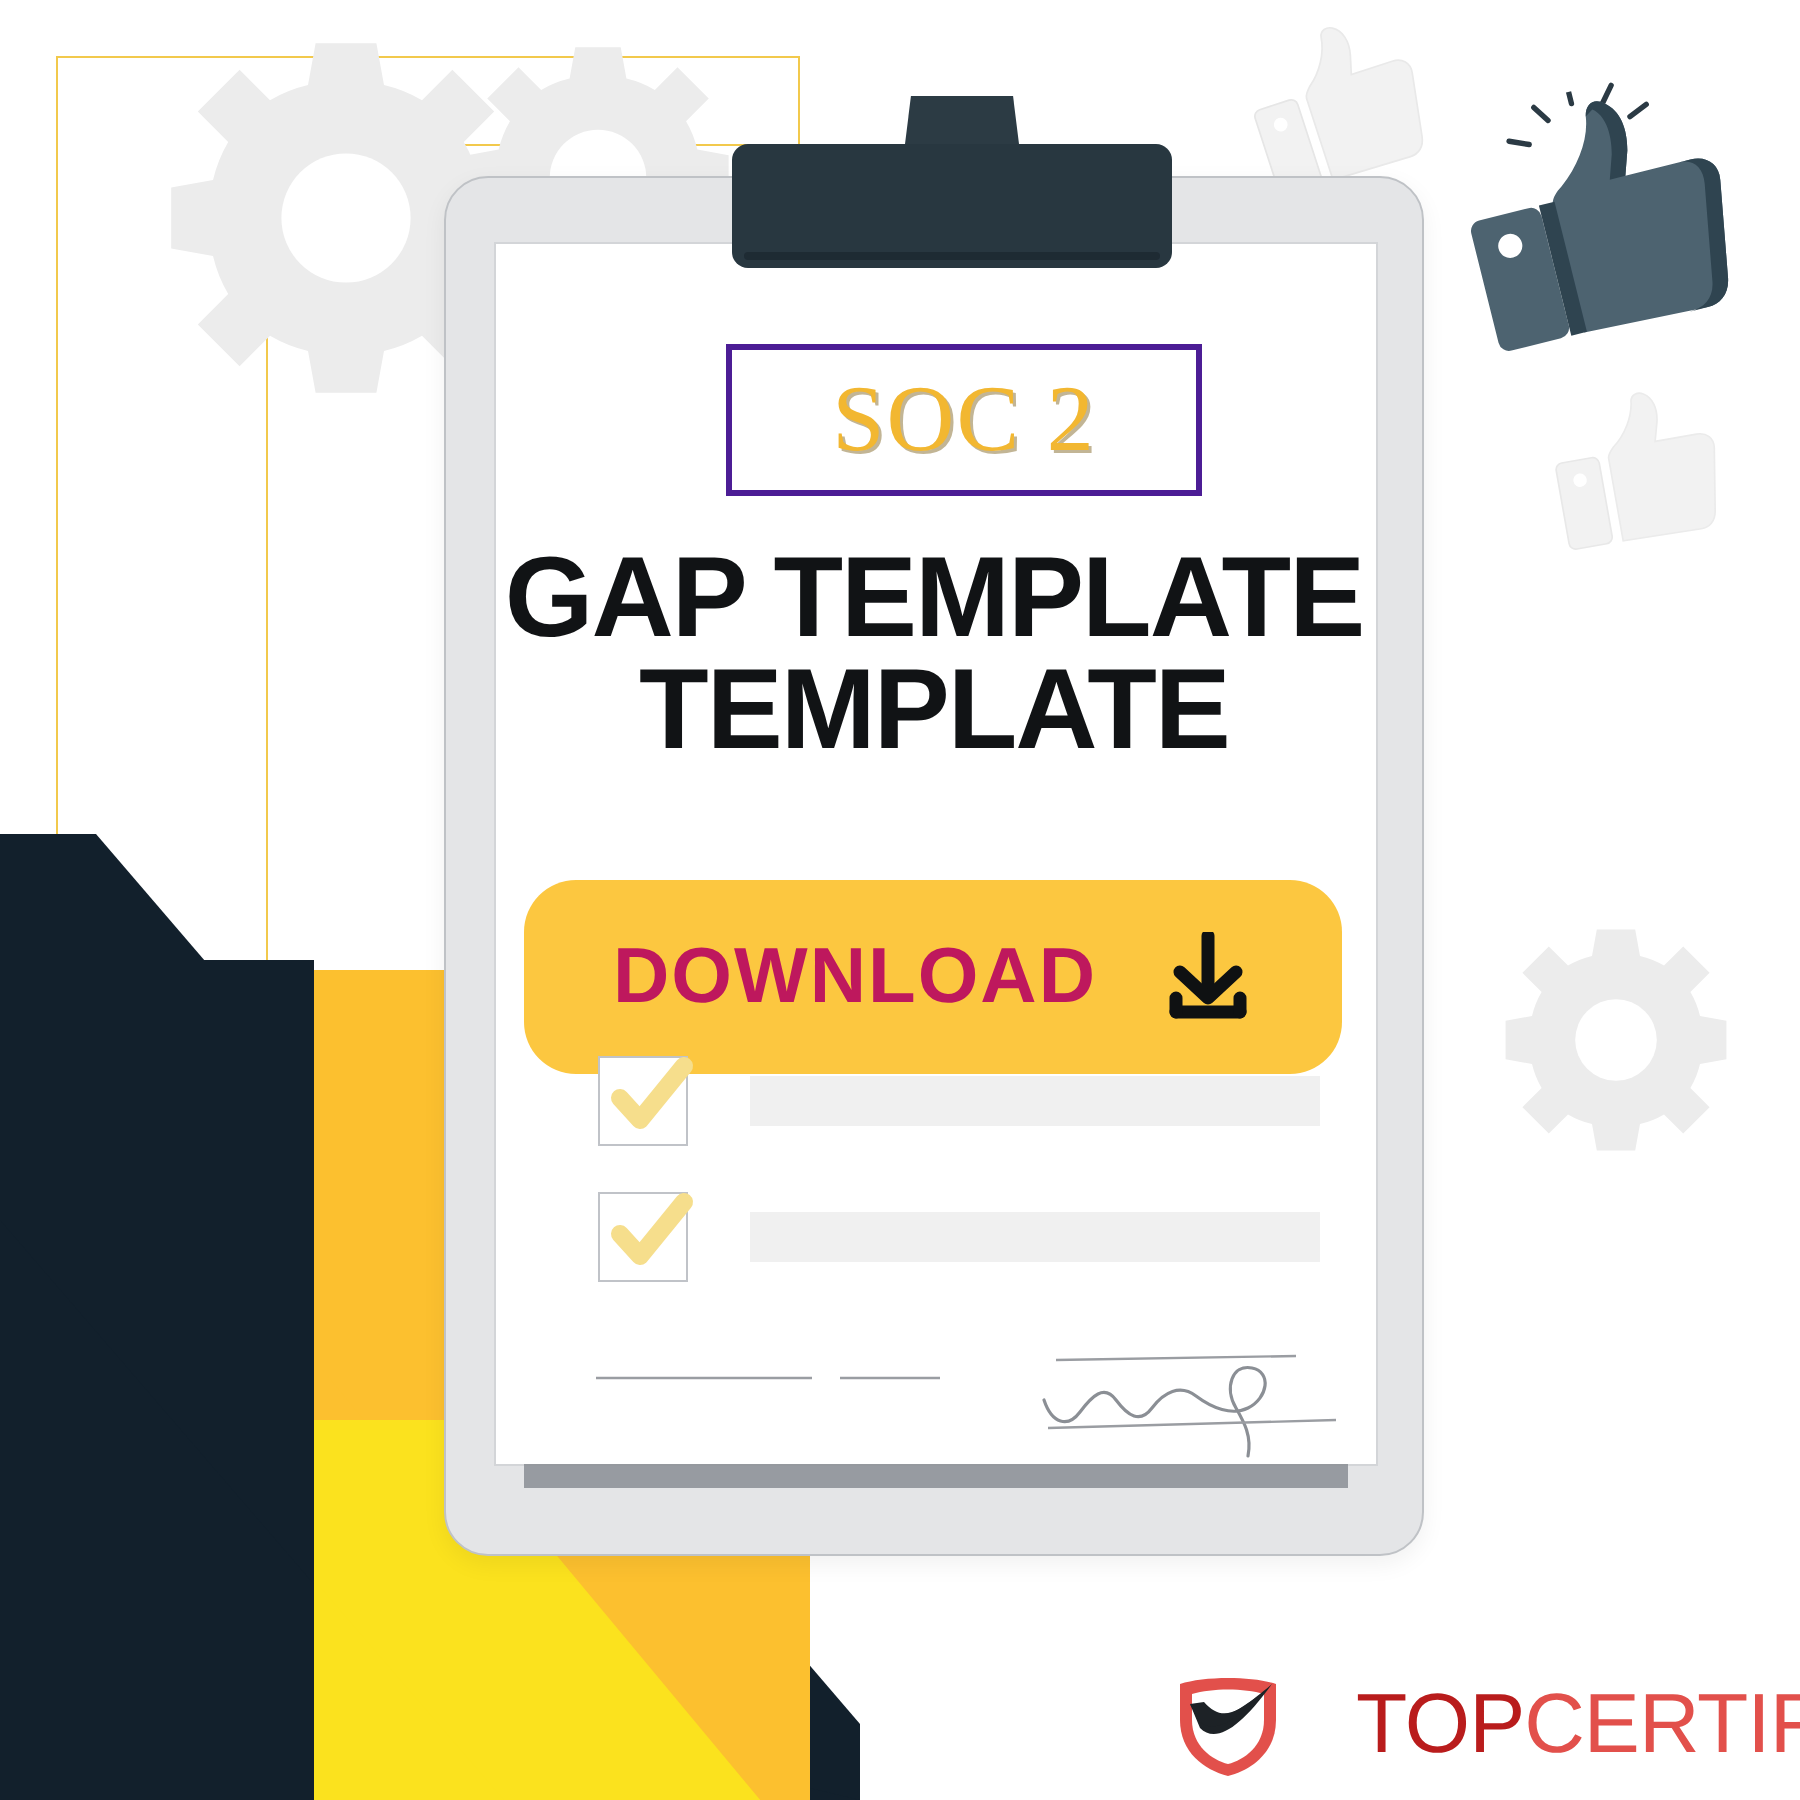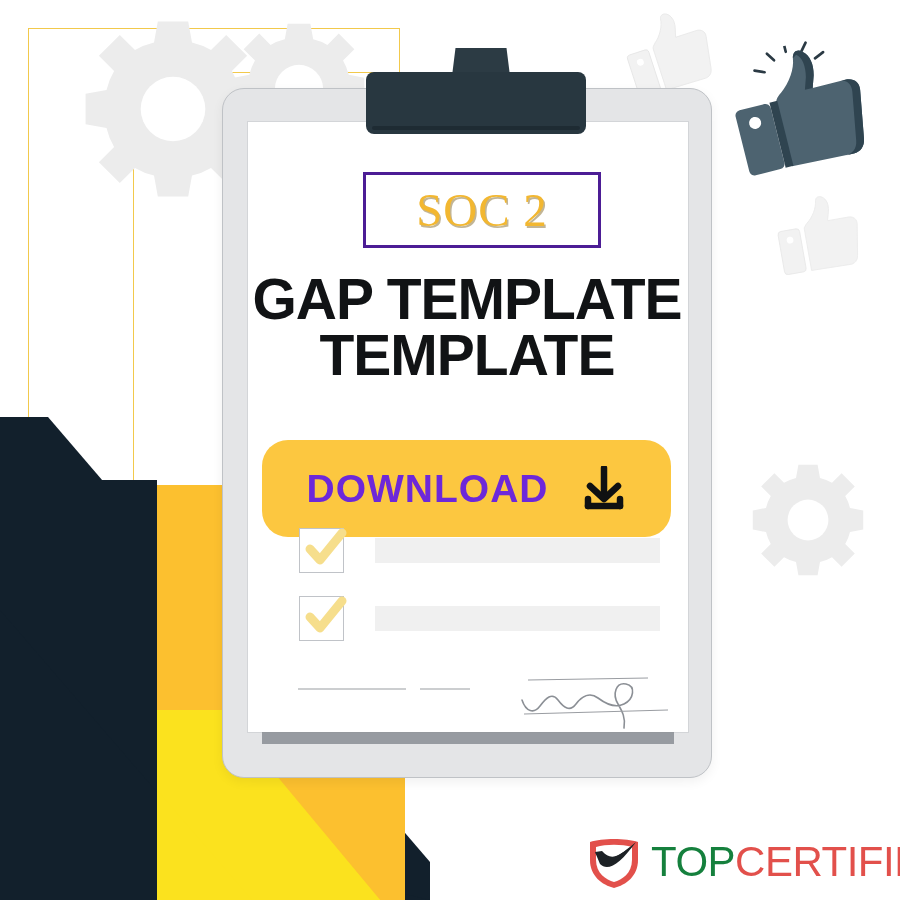--- a/index.html
+++ b/index.html
@@ -133,21 +133,21 @@
     border-radius:26px;
     display:flex; align-items:center; justify-content:center;
     gap:34px;
     cursor:pointer;
   }
   .download-label {
     font-family:"Liberation Sans", sans-serif;
     font-weight:700;
     font-size:39px;
     letter-spacing:1px;
-    color:#6d28d9;
+    color:#be185d;
   }
   .dl-icon { width:44px; height:46px; }
   .dl-icon svg { display:block; width:100%; height:100%; }
 
   .check-row { position:absolute; display:flex; align-items:center; gap:31px; }
   .check-row.r1 { left:299px; top:528px; }
   .check-row.r2 { left:299px; top:596px; }
   .checkbox {
     width:45px; height:45px;
     border:1px solid #c0c3c8;
@@ -173,21 +173,21 @@
   .logo-mark { width:56px; height:56px; }
   .logo-mark svg { display:block; width:100%; height:100%; }
   .logo-word {
     font-family:"Liberation Sans", sans-serif;
     font-size:42px;
     font-weight:400;
     letter-spacing:-0.5px;
     line-height:1;
     white-space:nowrap;
   }
-  .logo-top { color:#15803d; }
+  .logo-top { color:#b91c1c;margin-left:27px; }
   .logo-rest { color:#e2504b; }
 </style>
 </head>
 <body>
 
 <div id="canvas">
 
   <div class="frame-outer"></div>
   <div class="frame-inner"></div>
 

